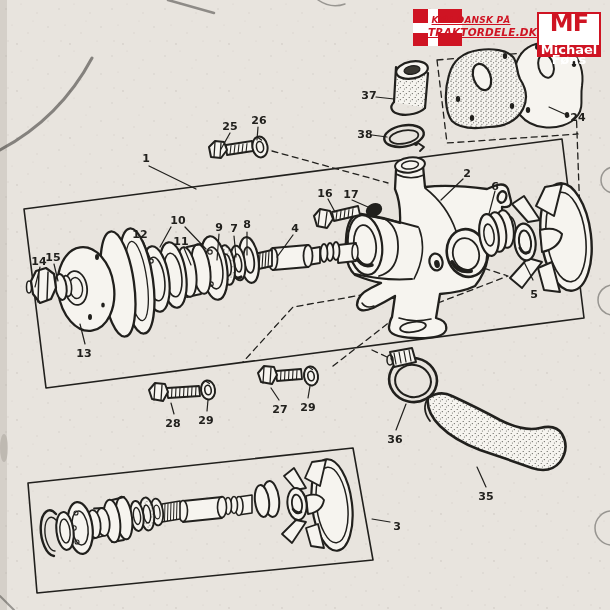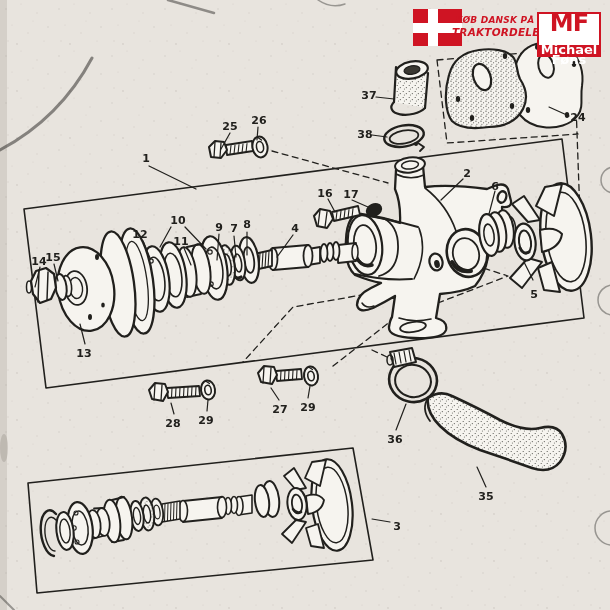--- a/index.html
+++ b/index.html
@@ -5,22 +5,22 @@
   :root{ --red:#cf1423; --ink:#21201d; --paper:#e8e4de; --part:#f6f4ef; }
   html,body{margin:0;padding:0;background:#bbb;}
   .page{position:relative;width:610px;height:610px;overflow:hidden;
         background:var(--paper);
         font-family:"DejaVu Sans", sans-serif;}
   .page svg{position:absolute;left:0;top:0;}
   
   .flag{position:absolute;left:413px;top:9px;width:49px;height:37px;background:var(--red);}
   .flag .v{position:absolute;left:15px;top:0;width:10px;height:37px;background:#fff;}
   .flag .h{position:absolute;left:0;top:14px;width:49px;height:10px;background:#fff;}
-  .slogan{position:absolute;left:452px;top:15px;width:86px;text-align:center;
-          color:var(--red);font-style:italic;font-weight:bold;line-height:1.25;}
+  .slogan{position:absolute;left:428px;top:15px;width:86px;text-align:center;
+          color:var(--red);font-style:italic;font-weight:bold;line-height:1.25;text-decoration:underline;}
   .slogan .l1{font-size:9px;letter-spacing:.2px;}
   .slogan .l2{font-size:10.5px;letter-spacing:.2px;}
   .mf{position:absolute;left:537px;top:12px;width:64px;height:45px;background:#fff;
       border:2px solid var(--red);box-sizing:border-box;}
   .mf .big{color:var(--red);font-weight:bold;font-size:24px;line-height:20px;
            text-align:center;letter-spacing:-1px;margin-top:-1px;}
   .mf .sub{position:absolute;left:0;bottom:0;width:100%;height:10px;background:var(--red);
            color:#fff;font-weight:bold;font-size:13px;line-height:10px;text-align:center;}
   
   .ink{stroke:var(--ink);fill:none;stroke-linecap:round;stroke-linejoin:round;}

